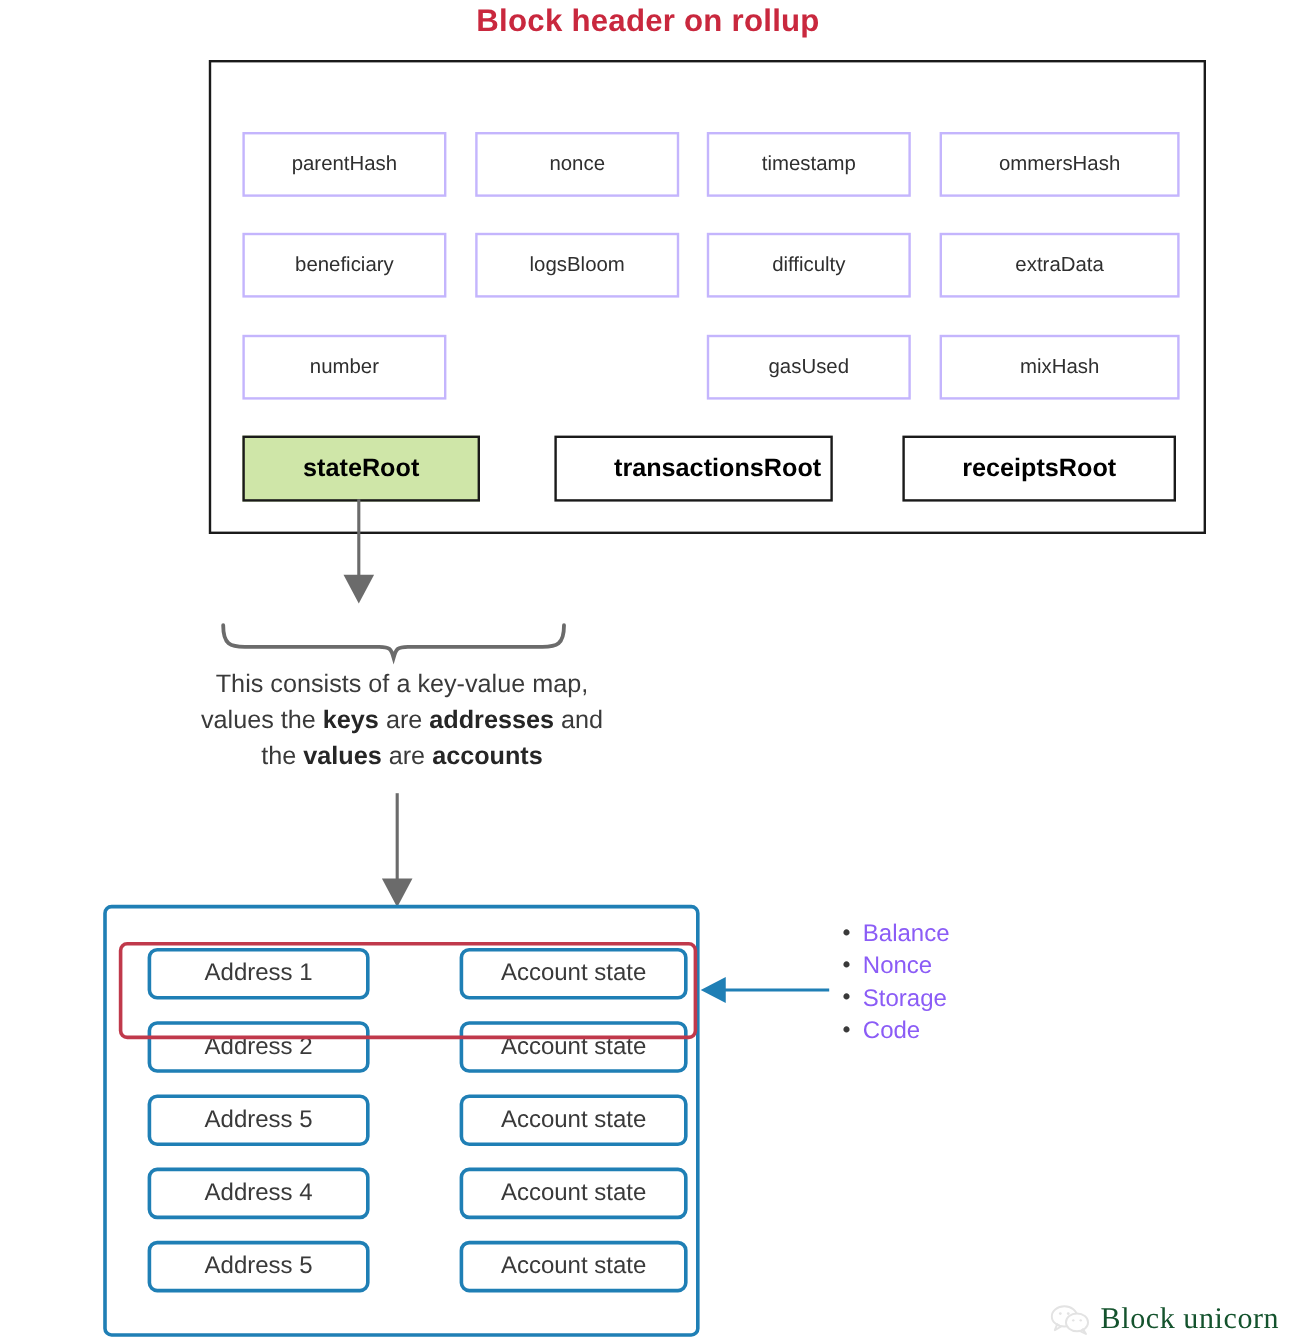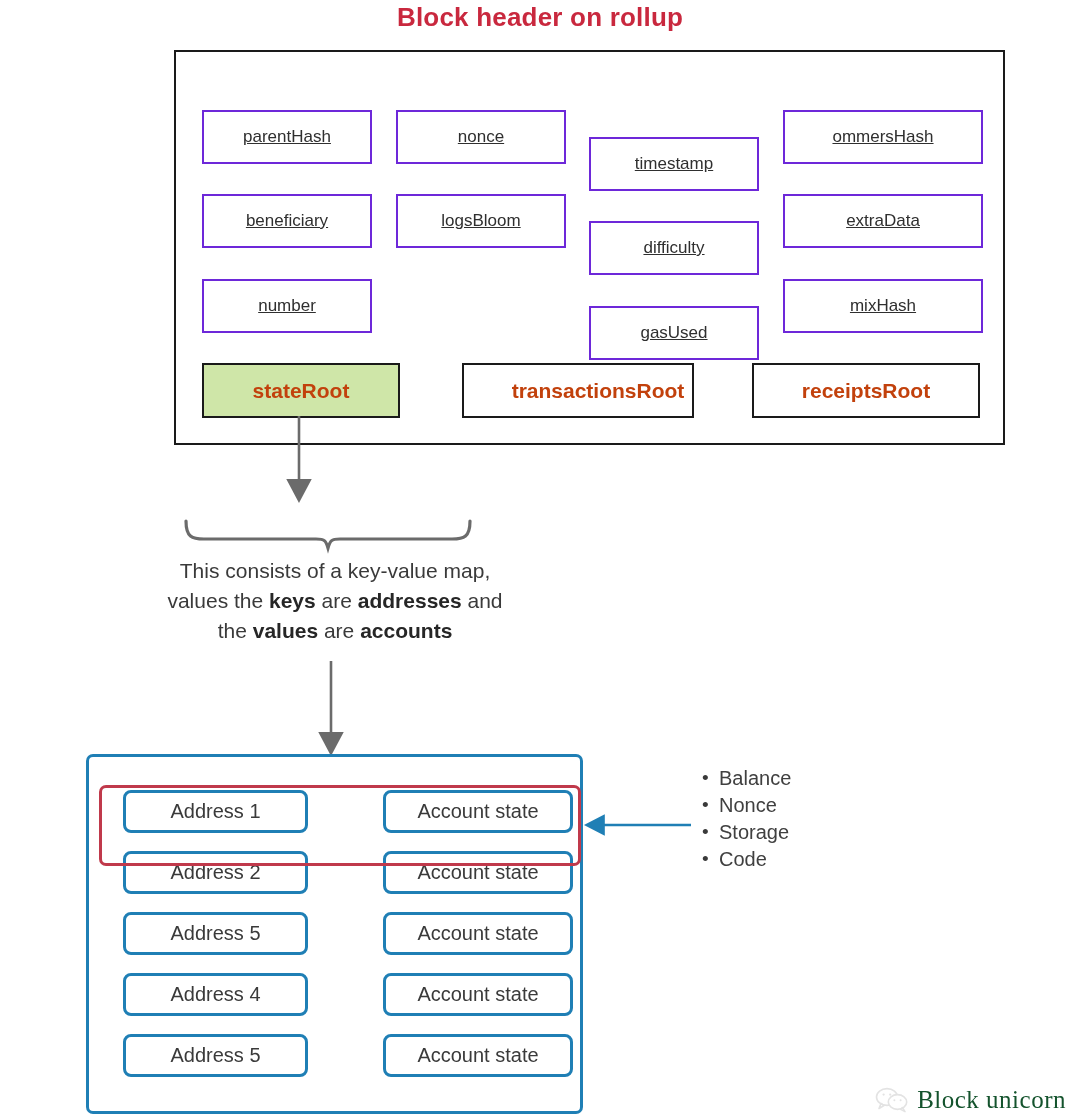--- a/index.html
+++ b/index.html
@@ -23,42 +23,41 @@
     position:absolute;left:174px;top:50px;
     width:831px;height:395px;
     border:2px solid #1a1a1a;
     box-sizing:border-box;
     background:#fff;
   }
 
   .field-box{
     position:absolute;
     box-sizing:border-box;
-    border:2px solid #6d28d9;
+    border:2px solid #c4b5fd;
     background:#ffffff;
     display:flex;align-items:center;justify-content:center;
     font-size:17px;color:#2f2f2f;
     height:54px;
-    text-decoration:underline;
   }
   .root-box{
     position:absolute;
     box-sizing:border-box;
     border:2px solid #1a1a1a;
     background:#ffffff;
     display:flex;align-items:center;justify-content:center;
-    font-size:21px;font-weight:bold;color:#c2410c;
+    font-size:21px;font-weight:bold;color:#000000;
     height:55px;
   }
   .root-box.filled{background:#cfe6a8;}
 
   
   .c0{left:26px;width:170px;}
   .c1{left:220px;width:170px;}
-  .c2{left:413px;width:170px;margin-top:27px;}
+  .c2{left:413px;width:170px;}
   .c3{left:607px;width:200px;}
   .r0{top:58px;}
   .r1{top:142px;}
   .r2{top:227px;}
 
   .rr{top:311px;}
   .rc0{left:26px;width:198px;}
   .rc1{left:286px;width:232px;padding-left:40px;}
   .rc2{left:576px;width:228px;}
 
@@ -100,21 +99,21 @@
     background:#ffffff;
     display:flex;align-items:center;justify-content:center;
     font-size:20px;color:#3a3a3a;
   }
   .kv-key{left:0;width:185px;}
   .kv-val{left:260px;width:190px;}
 
   
   #bullets{
     position:absolute;left:700px;top:765px;
-    font-size:20px;line-height:27px;color:#404040;
+    font-size:20px;line-height:27px;color:#8b5cf6;
     list-style:none;margin:0;padding:0;
   }
   #bullets li{position:relative;padding-left:19px;}
   #bullets li:before{
     content:"\2022";position:absolute;left:2px;top:-1px;
     font-size:19px;color:#3a3a3a;
   }
 
   
   #watermark{

